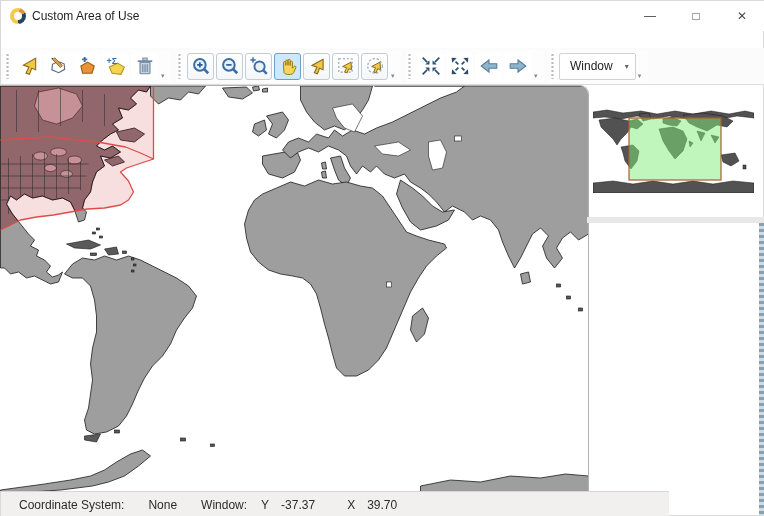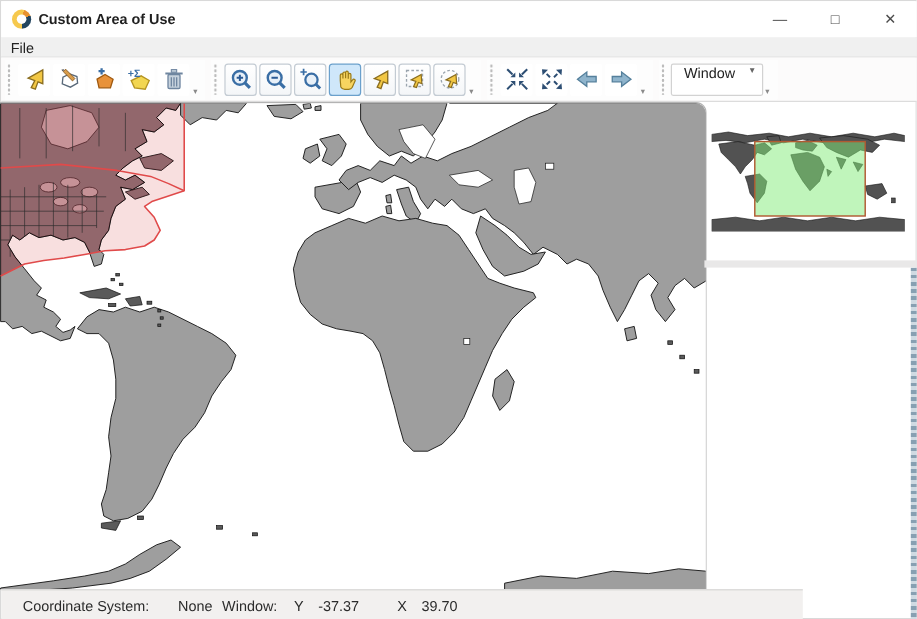--- a/index.html
+++ b/index.html
@@ -6,41 +6,41 @@
   html,body { width:764px; height:516px; overflow:hidden;
     font-family:"Liberation Sans", sans-serif; background:#fff; }
   .app { position:relative; width:764px; height:516px; background:#ffffff; border:1px solid #d9d9d9; }
 
   
   .titlebar { position:absolute; left:0; top:0; width:764px; height:30px; background:#ffffff; }
   .app-icon { position:absolute; left:9px; top:7px; width:16px; height:16px; border-radius:50%;
     background:conic-gradient(from 230deg,#f6c94e 0 40%,#e8922f 40% 55%,#23455f 55% 85%,#f6c94e 85%);
   }
   .app-icon::after { content:""; position:absolute; left:4px; top:4px; width:8px; height:8px; border-radius:50%; background:#fff; }
-  .title-text { position:absolute; left:31px; top:0; height:30px; line-height:30px; font-size:12px; color:#1f1f1f;font-weight:bold; }
+  .title-text { position:absolute; left:31px; top:0; height:30px; line-height:30px; font-size:12px; color:#1f1f1f; }
   .win-controls { position:absolute; right:0; top:0; height:30px; display:flex; }
   .win-btn { width:46px; height:30px; text-align:center; line-height:30px; font-size:12px; color:#4a4a4a; }
 
   
   .menubar { position:absolute; left:0; top:30px; width:764px; height:17px; background:#f0f0f0; border-bottom:1px solid #e3e3e3; }
   .menu-item { display:inline-block; padding:0 8px; height:17px; line-height:16px; font-size:12px; color:#222; }
 
   
   .toolbar { position:absolute; left:0; top:47px; width:764px; height:37px; background:#fcfbfb;
     border-bottom:1px solid #dcdcdc; display:flex; align-items:center; padding-left:3px; }
   .tgroup { display:flex; align-items:center; height:33px; padding:0 1px; margin-right:5px; background:#fdfdfd; }
   .grip { width:5px; height:26px; margin-right:4px;
     background-image:radial-gradient(circle,#bcbcbc 1px,transparent 1.3px); background-size:5px 4px; }
   .tbtn { width:27px; height:27px; display:flex; align-items:center; justify-content:center; margin:0 1px;
     background:#fff; border:1px solid transparent; border-radius:3px; }
   .tbtn.boxed { border:1px solid #c3cbd3; background:linear-gradient(#ffffff,#f4f6f8); }
   .tbtn.active { background:#cfe7fa; border:1px solid #6aa0cc; }
   .overflow { width:10px; height:27px; position:relative; margin-left:1px; }
   .overflow span { position:absolute; left:1px; bottom:0px; font-size:7px; color:#8a8a8a; }
-  .window-btn { display:flex; align-items:flex-start; height:27px; border:1px solid #d2d2d2; background:#fff;
+  .window-btn { display:flex; align-items:center; height:27px; border:1px solid #d2d2d2; background:#fff;
     border-radius:2px; padding:0 6px 0 10px; font-size:12px; color:#222; }
   .window-btn .dd { margin-left:12px; font-size:8px; color:#666; }
 
   
   .map-panel { position:absolute; left:-1px; top:84px; width:589px; height:406px; background:#ffffff;
     border:1px solid #b3b3b3; border-left:none; border-bottom:none; border-top-right-radius:9px; overflow:hidden; }
   .map-panel svg { display:block; }
 
   
   .overview-panel { position:absolute; left:589px; top:84px; width:170px; height:132px; background:#ffffff; }
@@ -51,42 +51,39 @@
   .sf-tab { position:absolute; left:2px; top:243px; width:112px; height:23px; background:#f7f6f6;
     border:1px solid #a9a9a9; border-top:1px solid #f7f6f6; font-size:11.5px; color:#222;
     line-height:21px; padding-left:9px; }
   .edge-strip { position:absolute; left:758px; top:222px; width:5px; height:294px;
     background:repeating-linear-gradient(180deg,#87a0b2 0 3px,#cfdae2 3px 6px); }
 
   
   .statusbar { position:absolute; left:0; top:490px; width:668px; height:26px; background:#f2f0ef;
     border-top:1px solid #d8d6d5; display:flex; align-items:center; font-size:12px; color:#2b2b2b; padding-left:18px; }
   .statusbar span { display:inline-block; }
-  .s-cs-label { margin-right:24px; } .s-cs-value { margin-right:8px; }
+  .s-cs-label { margin-right:24px; } .s-cs-value { margin-right:24px; }
   .s-cursor-label { margin-right:14px; } .s-y-label { margin-right:12px; }
   .s-y-value { margin-right:32px; } .s-x-label { margin-right:12px; }
 </style>
 </head>
 <body>
 
 <div class="app">
 
   <div class="titlebar">
     <div class="app-icon"></div>
     <div class="title-text">Custom Area of Use</div>
     <div class="win-controls">
       <div class="win-btn">—</div>
       <div class="win-btn">□</div>
       <div class="win-btn">✕</div>
     </div>
   </div>
 
-  <div class="menubar">
-    <span class="menu-item">File</span>
-  </div>
 
   <div class="toolbar">
 
     <div class="tgroup">
       <span class="grip"></span>
       <span class="tbtn">
         <svg width="20" height="20" viewBox="0 0 18 18">
           <path d="M15,2 L4,8.2 L9,10 L6.3,15.4 L9.4,16.5 L11.4,11 L15,12.4 Z" fill="#f2c744" stroke="#8a6d1f" stroke-width="1"></path>
         </svg>
       </span>

